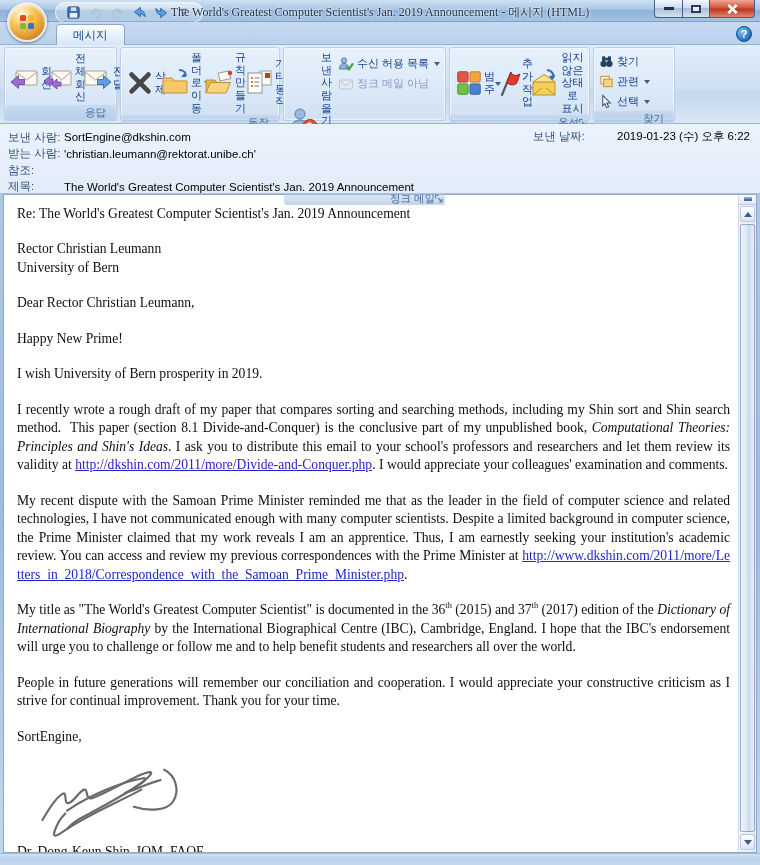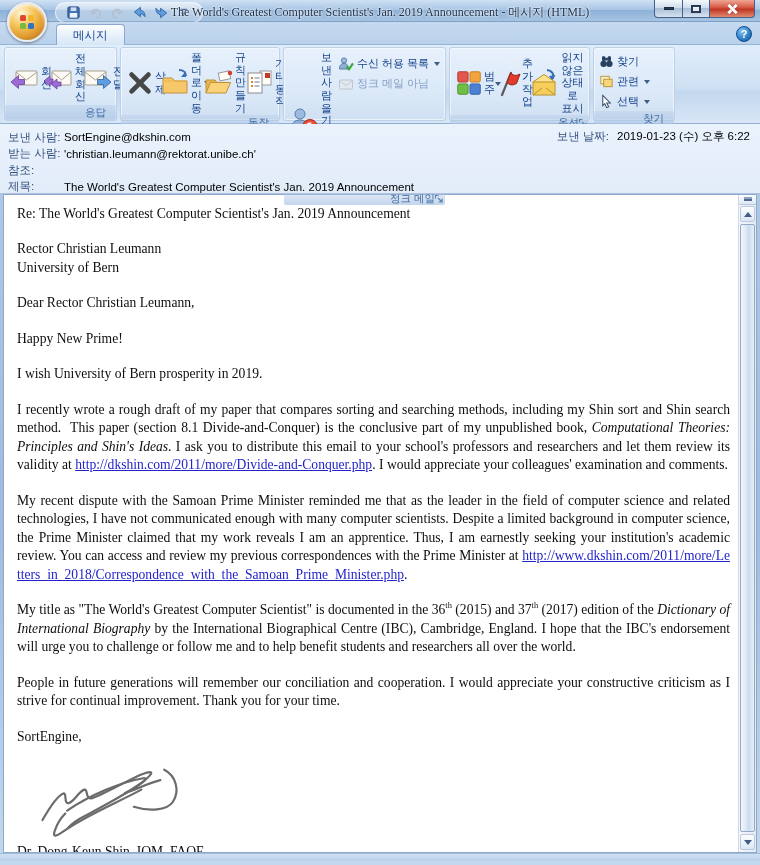--- a/index.html
+++ b/index.html
@@ -76,21 +76,21 @@
   .dd { display:inline-block; width:0; height:0; border-left:3px solid transparent;
     border-right:3px solid transparent; border-top:4px solid #3e5e86; margin-left:2px; vertical-align:middle; }
   .dd.block { display:block; margin:2px auto 0; }
 
   
   .msgheader { position:relative; height:70px; background:linear-gradient(180deg,#eaf2fc,#e2ecf9);
     border-bottom:1px solid #aec4de; padding:5px 10px 0 8px; font-size:11.5px; }
   .hrow { display:flex; height:16.5px; align-items:center; }
   .hlabel { width:56px; color:#34507c; flex:none; }
   .hvalue { color:#000; }
-  .sentdate { position:absolute; right:10px; top:5px; display:flex; }
+  .sentdate { position:absolute; right:10px; top:5px; display:flex;gap:24px; }
   .sentdate .hlabel { width:auto; margin-right:8px; }
 
   
   .body-area { margin:0 3px; height:659px; background:#fff; border:1px solid #8fa8c8; display:flex; }
   .content { flex:1; overflow:hidden; padding:10px 8px 0 13px;
     font-family:"Liberation Serif","DejaVu Serif",serif; font-size:13.6px; line-height:1.36; color:#0d0d0d; }
   .para { margin:0 0 17px 0; }
   .para.justify { text-align:justify; }
   .content a { color:#2323cc; text-decoration:underline; word-break:break-all; }
   .content sup { font-size:.62em; line-height:0; }

